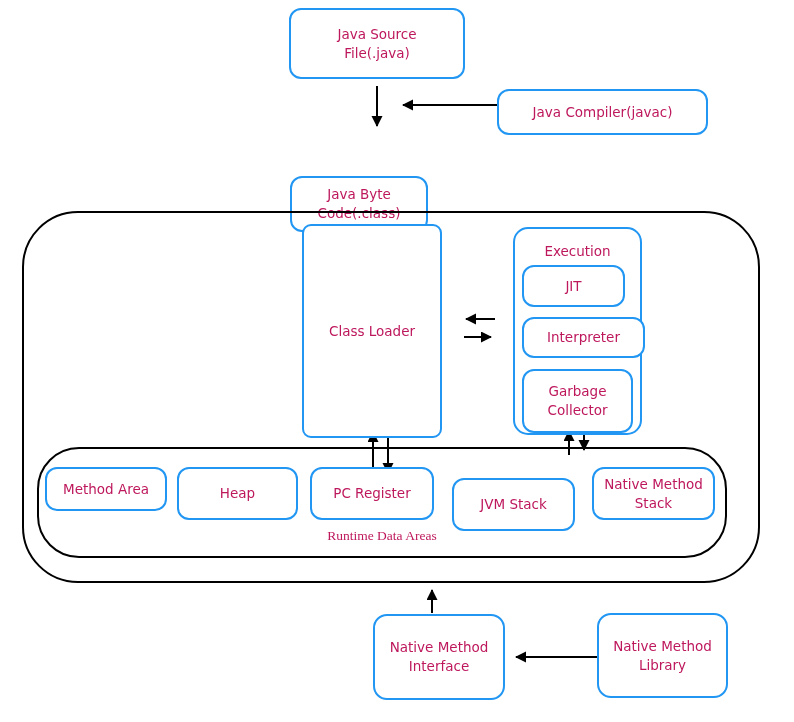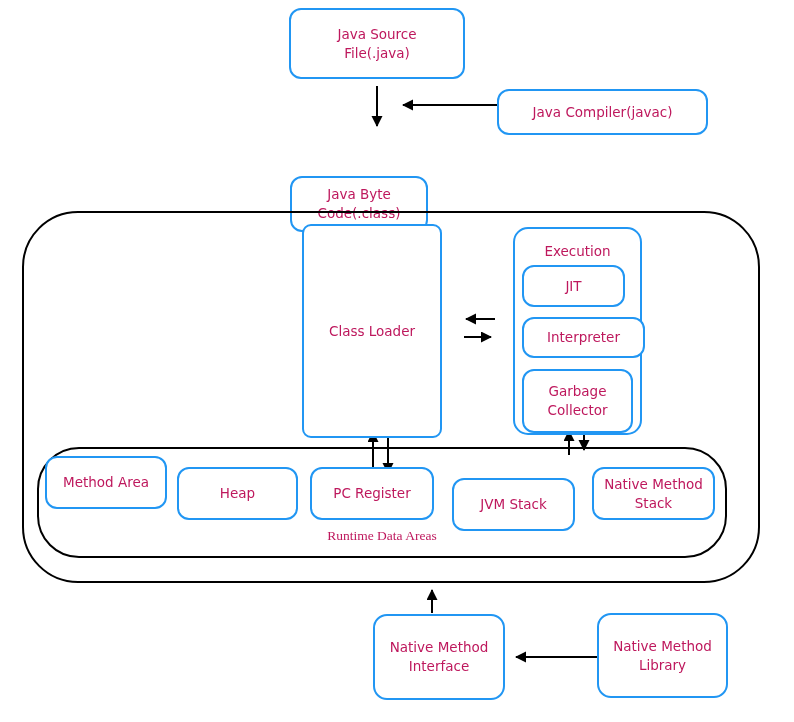--- a/index.html
+++ b/index.html
@@ -57,21 +57,21 @@
   #jit         { left: 522px; top: 265px; width: 103px; height: 42px; }
   #interpreter { left: 522px; top: 317px; width: 123px; height: 41px; }
   #gc          { left: 522px; top: 369px; width: 111px; height: 64px; }
 
   
   #runtime { left: 37px; top: 447px; width: 690px; height: 111px; border-radius: 42px; }
   #runtime-label {
     position: absolute; left: 37px; top: 527px; width: 690px;
     text-align: center; white-space: pre-line; font-family: Liberation Serif, serif;
   }
-  #method-area { left: 45px;  top: 456px; width: 122px; height: 53px; }
+  #method-area { left: 45px;  top: 467px; width: 122px; height: 44px; }
   #heap        { left: 177px; top: 467px; width: 121px; height: 53px; }
   #pc-register { left: 310px; top: 467px; width: 124px; height: 53px; }
   #jvm-stack   { left: 452px; top: 478px; width: 123px; height: 53px; }
   #nm-stack    { left: 592px; top: 467px; width: 123px; height: 53px; }
 
   
   #nmi { left: 373px; top: 614px; width: 132px; height: 86px; border-radius: 14px; }
   #nml { left: 597px; top: 613px; width: 131px; height: 85px; border-radius: 14px; }
 
   #arrows {

